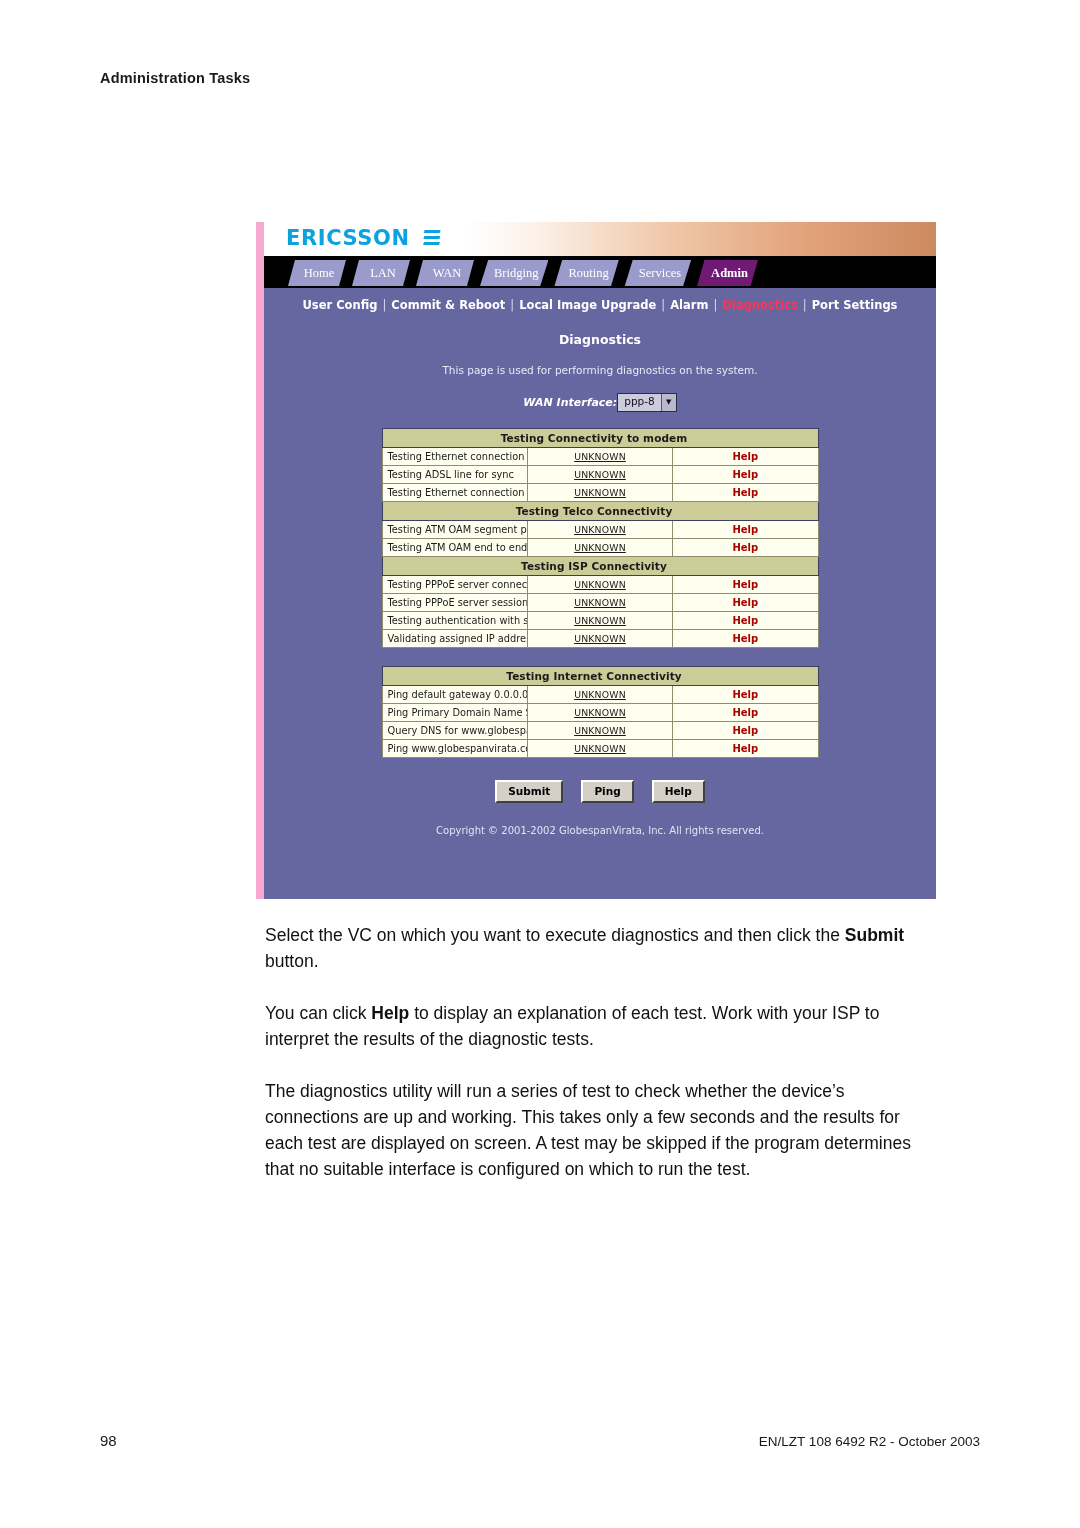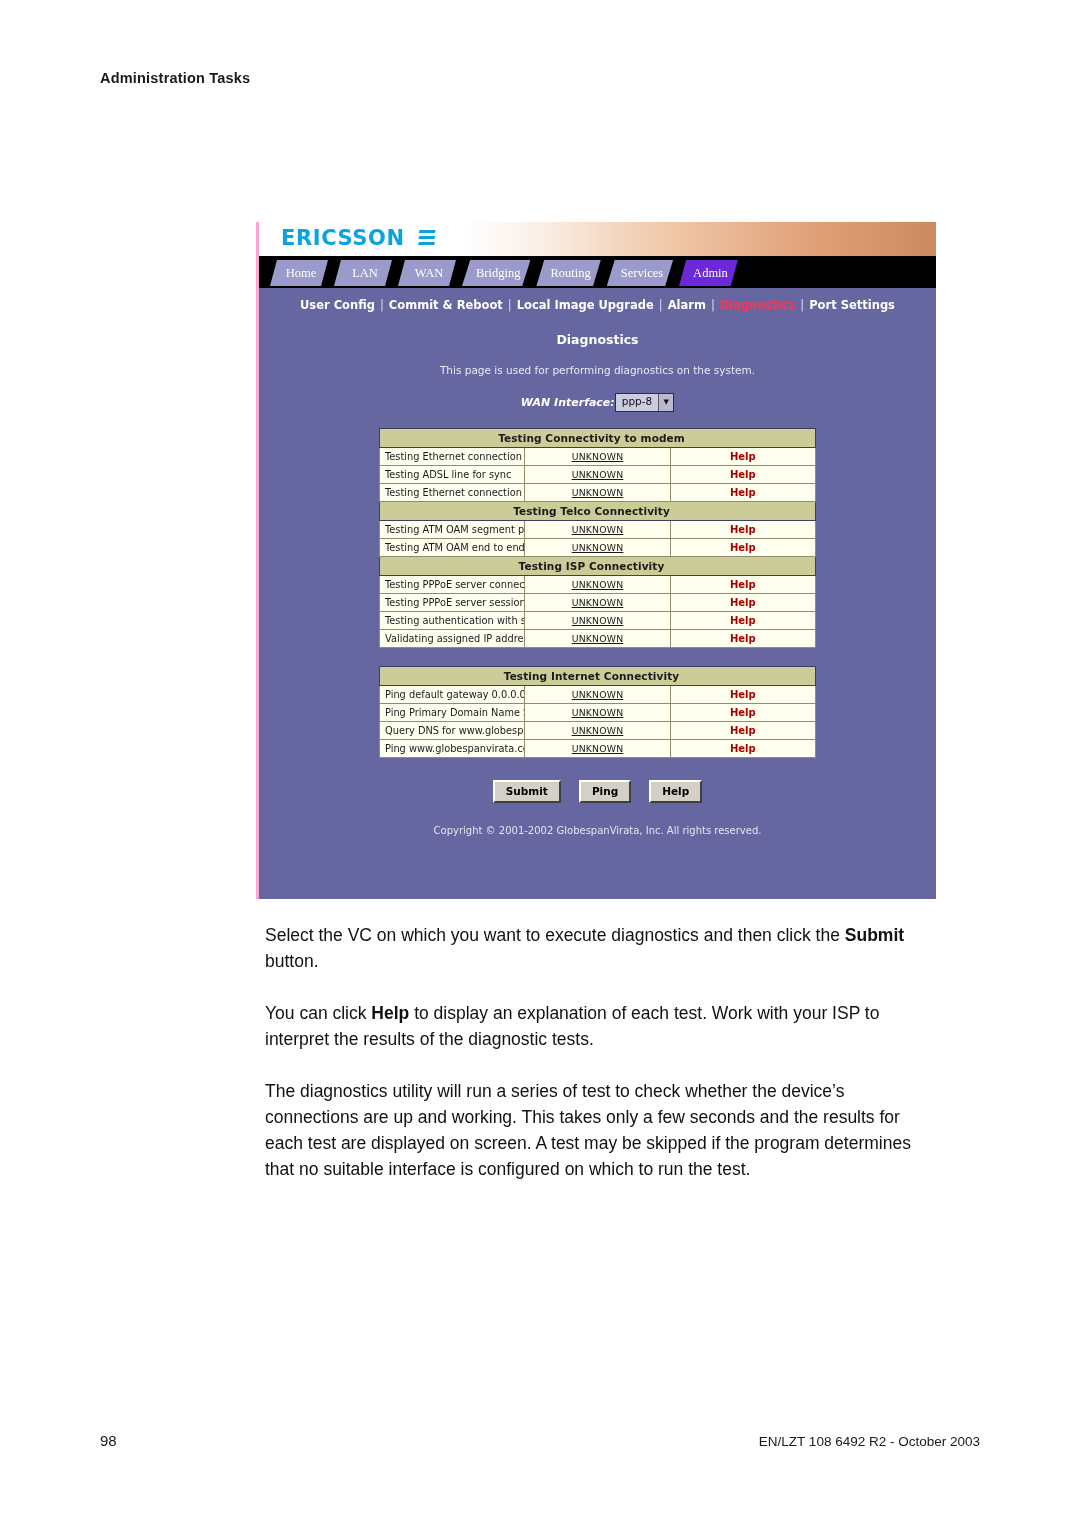--- a/index.html
+++ b/index.html
@@ -50,21 +50,21 @@
     top: 222px;
     width: 680px;
     height: 677px;
     background: #6666a0;
     box-sizing: border-box;
     overflow: hidden;
   }
   .shot-inner {
     position: absolute;
     left: 0; top: 0; right: 0; bottom: 0;
-    border-left: 3px solid #f9a8d4;
+    border-left: 8px solid #f9a8d4;
   }
 
   
   .logo-band {
     position: relative;
     height: 34px;
     background: linear-gradient(to right,
         #ffffff 0%, #ffffff 28%, #fdf4ee 38%,
         #f3cfb4 58%, #e2a077 80%, #cf8b62 97%, #b4itemscolor 100%);
     background: linear-gradient(to right,
@@ -90,21 +90,21 @@
   }
 
   
   .tab-band {
     position: relative;
     height: 32px;
     background: #000000;
   }
   .tabs {
     position: absolute;
-    left: 11px;
+    left: 24px;
     top: 4px;
     display: flex;
     align-items: flex-start;
     height: 26px;
   }
   .tab {
     position: relative;
     height: 26px;
     line-height: 26px;
     padding: 0 10px 0 14px;
@@ -112,21 +112,22 @@
     background: #9a9acb;
     color: #ffffff;
     font-family: "Liberation Serif", serif;
     font-size: 12.5px;
     text-align: center;
     min-width: 58px;
     box-sizing: border-box;
     clip-path: polygon(12% 0, 100% 0, 88% 100%, 0% 100%);
   }
   .tab.selected {
-    background: #6d28d9;
+    background: #701a75;
+    font-weight: bold;
   }
 
   
   .submenu-band {
     background: #6666a0;
     height: 34px;
     display: flex;
     align-items: center;
     justify-content: center;
     font-family: "DejaVu Sans", sans-serif;

